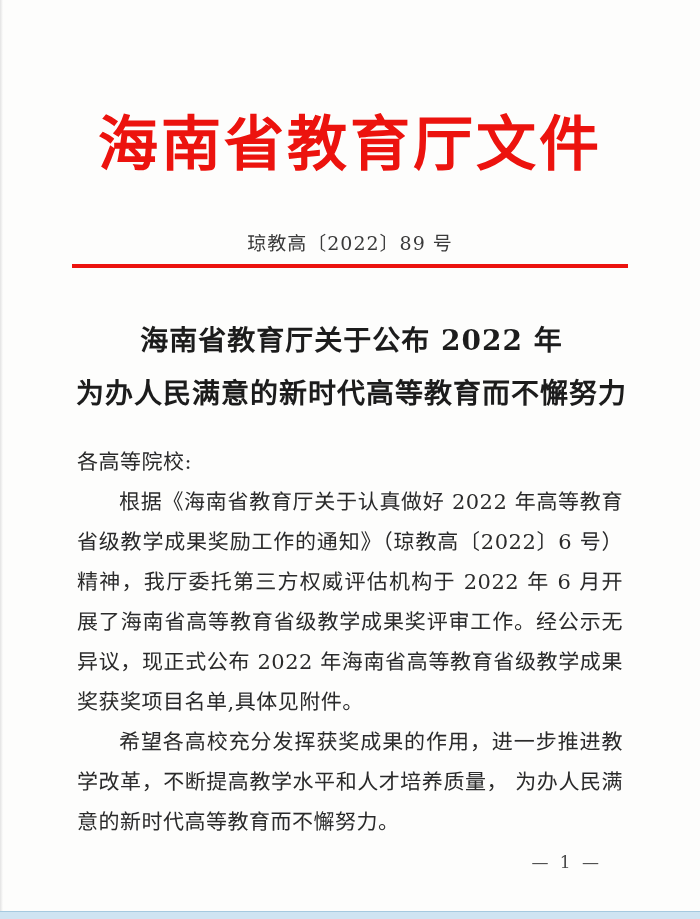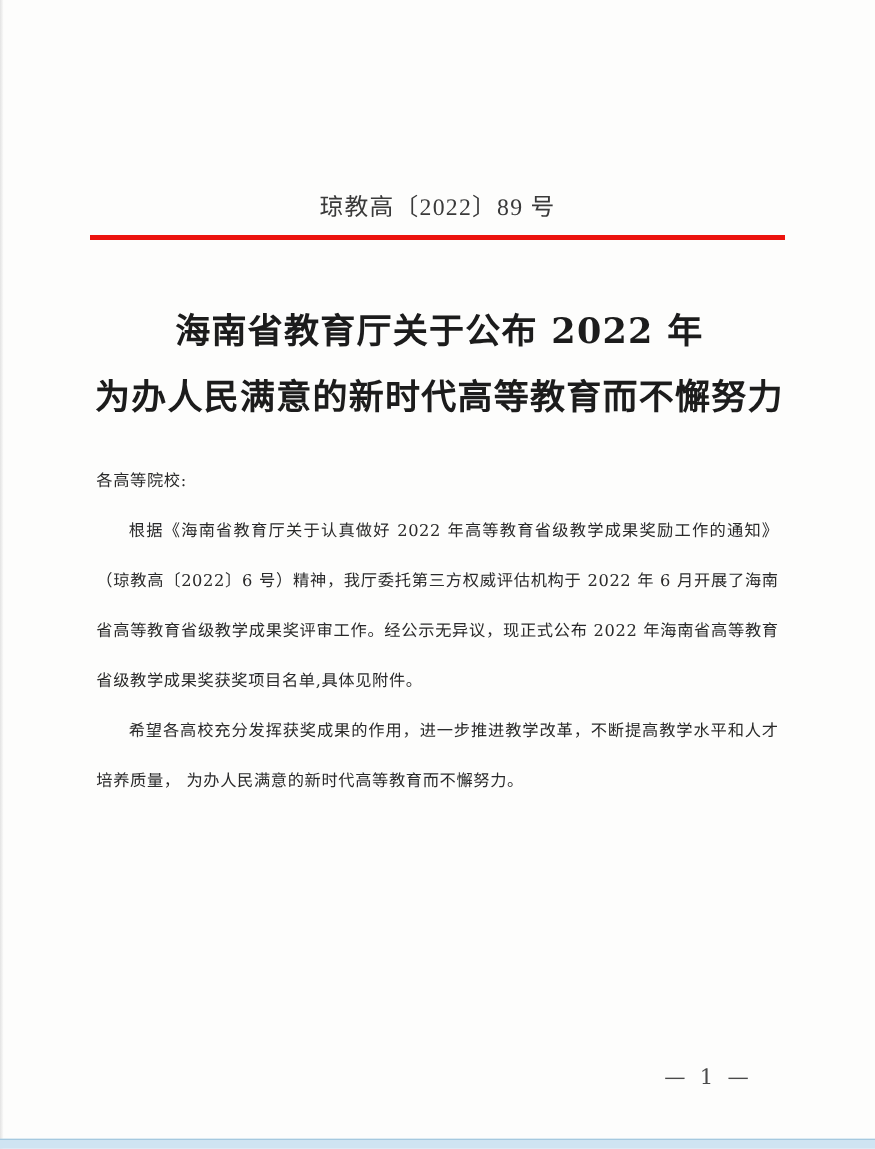--- a/index.html
+++ b/index.html
@@ -42,42 +42,41 @@
     letter-spacing:3px;
     color:var(--accent-red);
   }
   .doc-number{
     margin-top:48px;
     text-align:center;
     font-size:19px;
     line-height:26px;
     color:#3a3a3a;
     letter-spacing:1px;
-    font-family:Liberation Serif, serif;
   }
   .red-rule{
     margin:8px auto 0 auto;
     width:556px;
     height:4px;
     background:var(--accent-red);
   }
   .doc-title{
     margin:46px 0 0 3px;
     text-align:center;
     font-size:28px;
     line-height:53px;
     font-weight:bold;
     color:var(--ink);
     letter-spacing:1px;
   }
   .doc-title .title-line{display:block;}
   .doc-body{
     margin:22px auto 0 auto;
     width:546px;
-    font-size:13px;
+    font-size:21px;
     line-height:40px;
     text-align:justify;
     color:var(--body-ink);
     letter-spacing:0.5px;
   }
   .doc-body p{margin:0;}
   .doc-body p.indent{text-indent:2em;}
   .page-number{
     position:absolute;
     right:98px;
@@ -88,20 +87,21 @@
     white-space:nowrap;
   }
 </style>
 </head>
 <body>
 
 <div class="page">
 
   <div class="edge-left"></div>
 
+  <h1 class="letterhead">海南省教育厅文件</h1>
 
   <div class="doc-number">琼教高〔2022〕89 号</div>
 
   <div class="red-rule"></div>
 
   <h2 class="doc-title">
     <span class="title-line">海南省教育厅关于公布 2022 年</span>
     <span class="title-line">为办人民满意的新时代高等教育而不懈努力</span>
   </h2>
 

